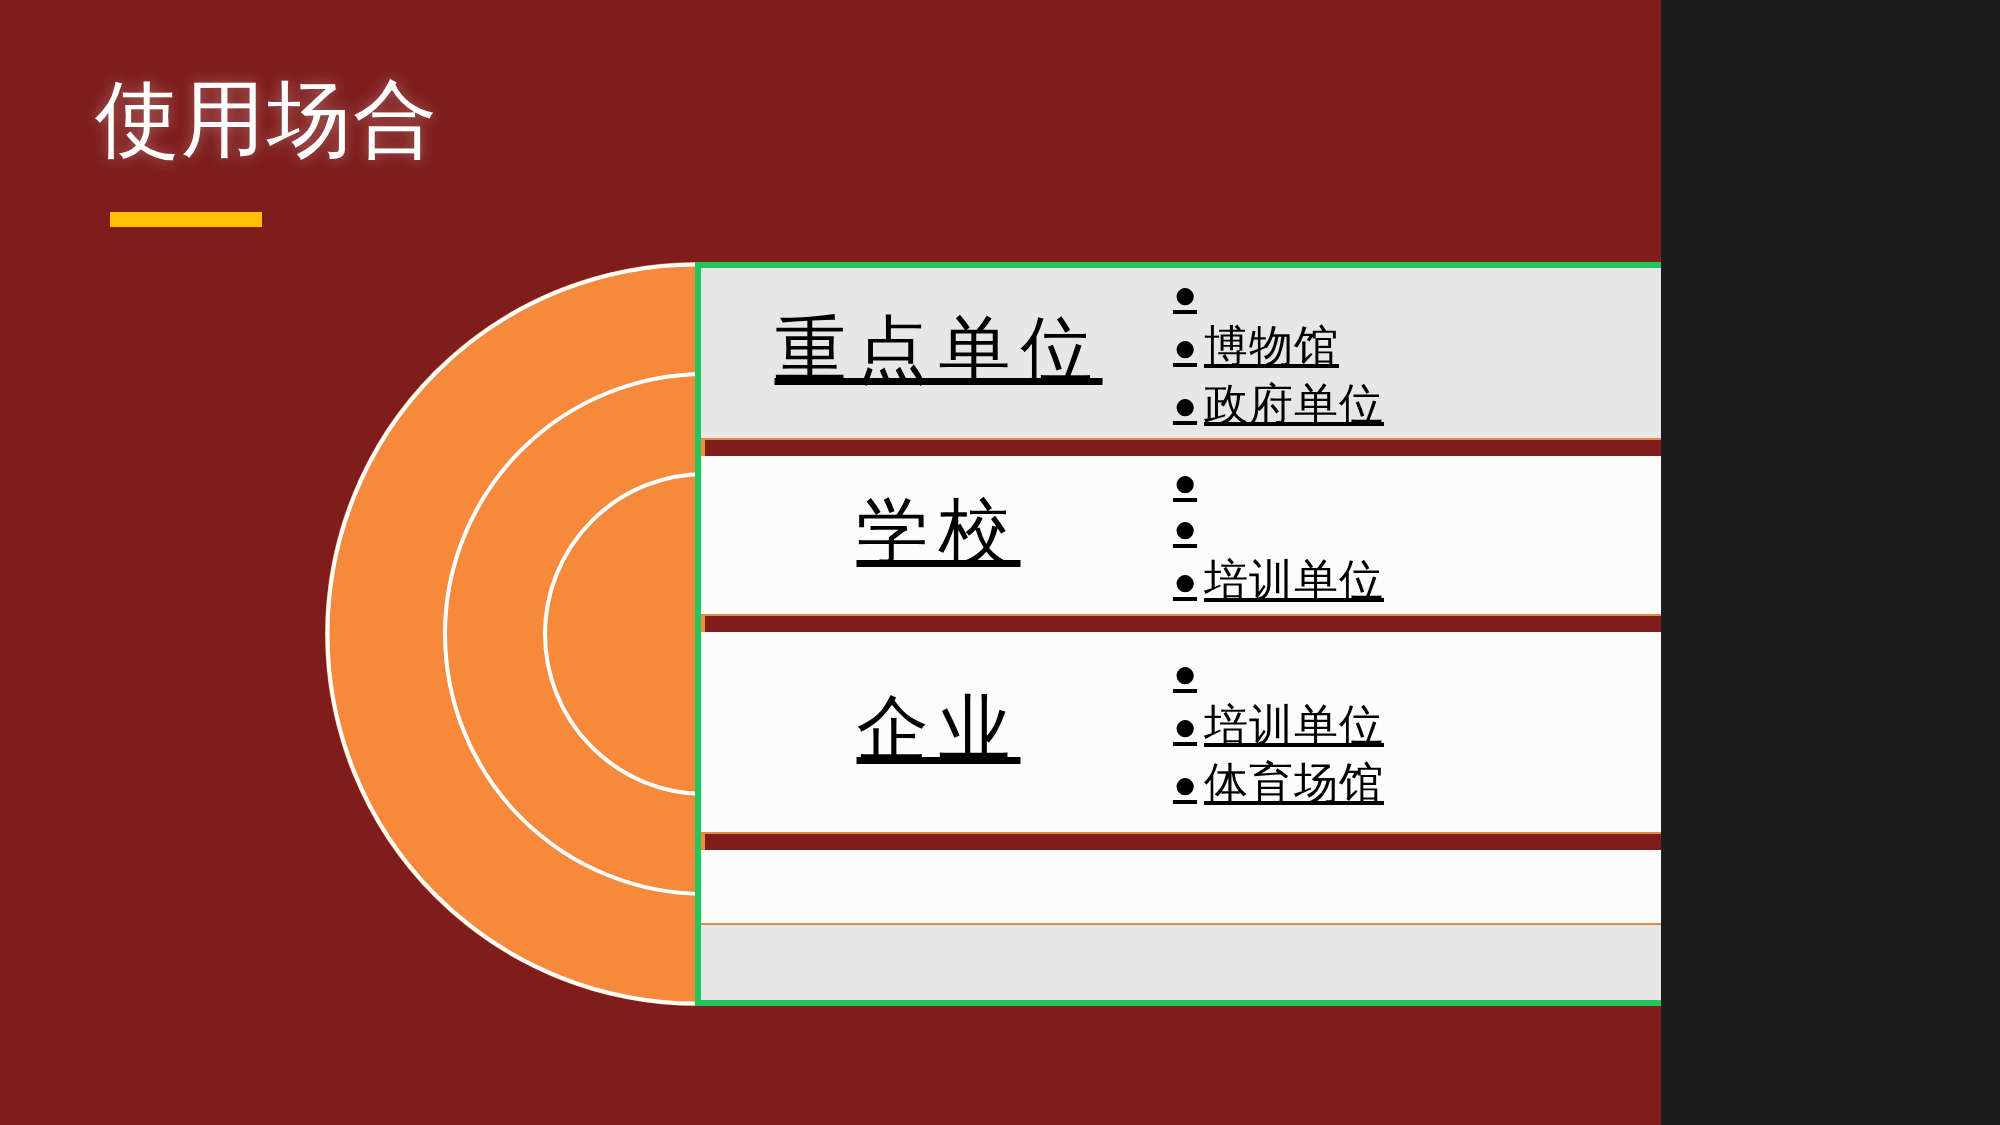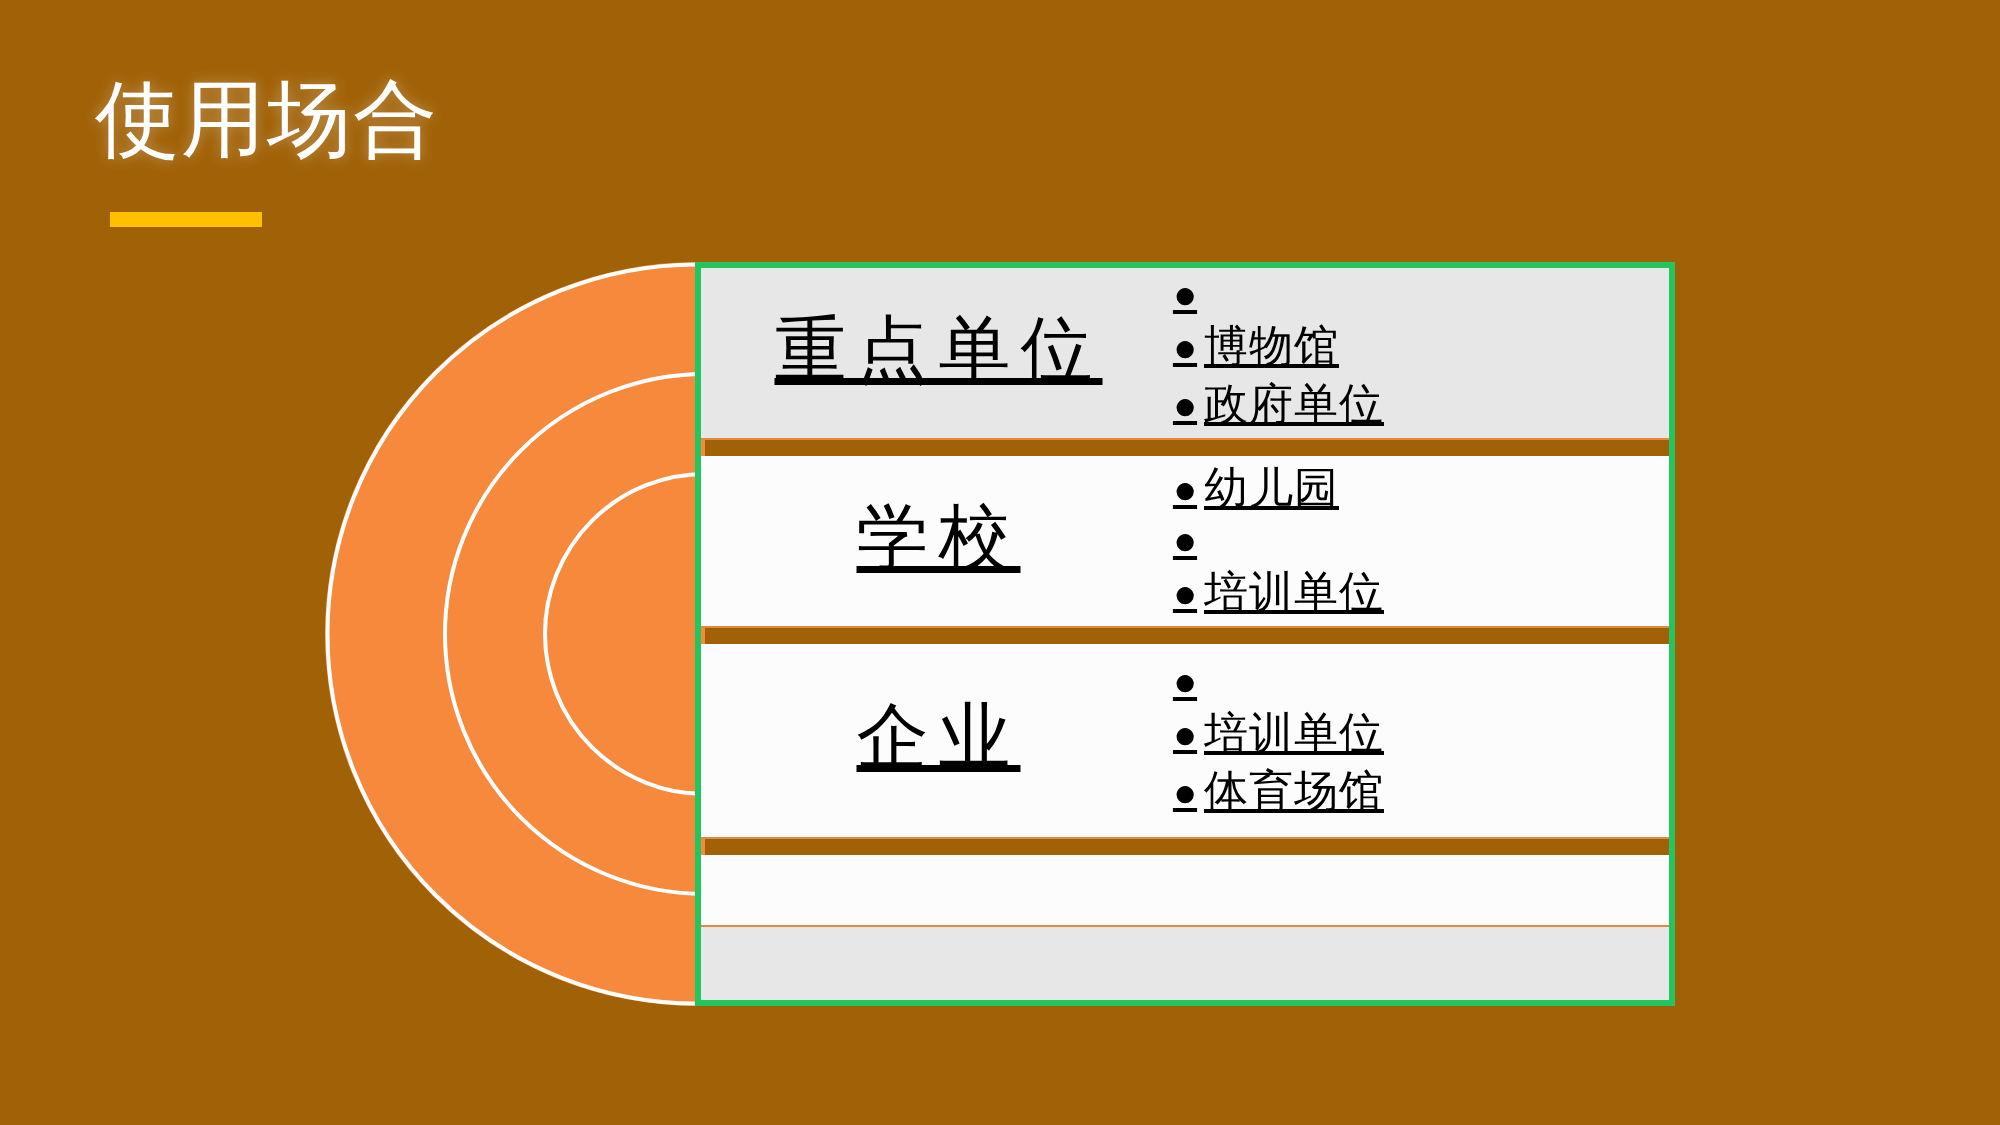--- a/index.html
+++ b/index.html
@@ -2,23 +2,23 @@
 <html><head>
 <meta charset="utf-8">
 <style>
   html, body {
     margin: 0;
     padding: 0;
     background: #1c1c1c;
   }
   #slide {
     position: relative;
-    width: 2000px;
+    width: 1661px;
     height: 1125px;
-    background: #a16207;
+    background: #7f1d1d;
     overflow: hidden;
     font-family: "Liberation Serif", "DejaVu Serif", serif;
   }
 
   
   #title {
     position: absolute;
     left: 95px;
     top: 72px;
     font-size: 84px;
@@ -154,21 +154,20 @@
           <span class="bullet-text">政府单位</span>
         </div>
       </div>
     </div>
 
     <div class="row shade-light" style="height:175px">
       <div class="row-label">学校</div>
       <div class="row-items">
         <div class="bullet-line">
           <span class="bullet-dot">●</span>
-          <span class="bullet-text">幼儿园</span>
         </div>
         <div class="bullet-line">
           <span class="bullet-dot">●</span>
         </div>
         <div class="bullet-line">
           <span class="bullet-dot">●</span>
           <span class="bullet-text">培训单位</span>
         </div>
       </div>
     </div>

